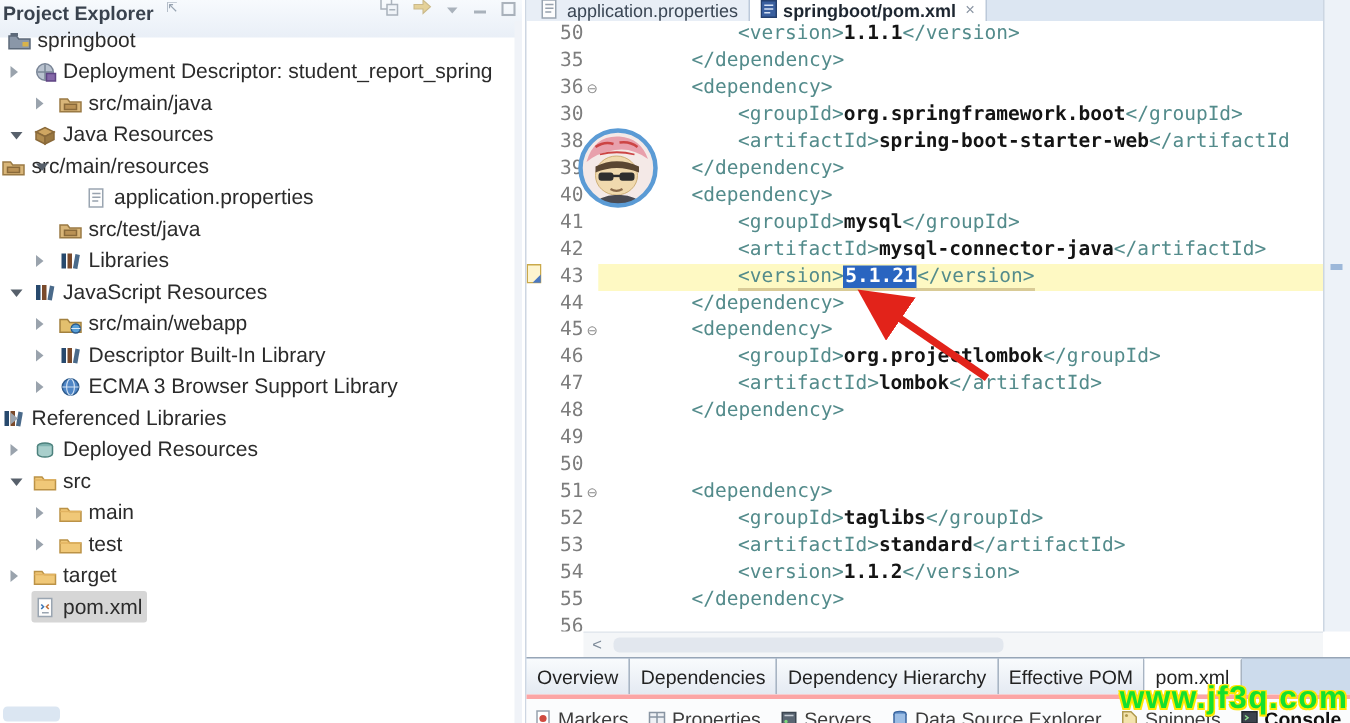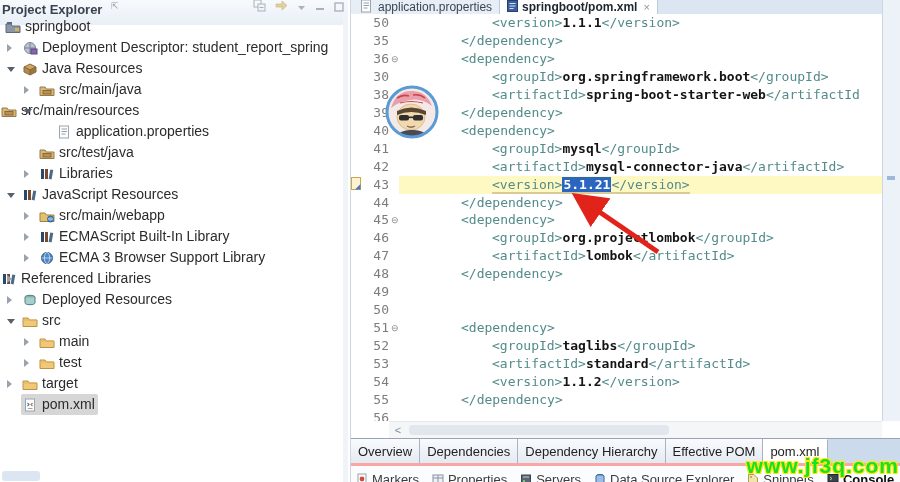--- a/index.html
+++ b/index.html
@@ -121,39 +121,39 @@
       <div class="tree-row" style="padding-left: 21px;"><span class="chev collapsed" style="left: 7px;"></span><span class="rowinner">
           <span class="ticon">
             <svg width="16" height="16" viewBox="0 0 16 16" xmlns="http://www.w3.org/2000/svg">
               <circle cx="8" cy="8" r="5.5" fill="#b9c2cf" stroke="#7a8697"></circle>
               <path d="M3 8 H13 M8 3 V13" stroke="#7a8697" stroke-width="1"></path>
               <rect x="9" y="9" width="6" height="5" fill="#8467a8" stroke="#5e4383"></rect>
             </svg>
           </span>
           <span>Deployment Descriptor: student_report_spring</span>
         </span></div>
+      <div class="tree-row" style="padding-left: 38px;"><span class="chev collapsed" style="left: 24px;"></span><span class="rowinner">
+          <span class="ticon">
+            <svg width="16" height="16" viewBox="0 0 16 16" xmlns="http://www.w3.org/2000/svg">
+              <path d="M1 5 L6 5 L7.5 7 L15 7 L15 13.5 L1 13.5 Z" fill="#d9b679" stroke="#9a7a44"></path>
+              <rect x="4" y="8.5" width="8" height="3.5" fill="#b99155" stroke="#8a6a3a"></rect>
+            </svg>
+          </span>
+          <span>src/main/java</span>
+        </span></div>
       <div class="tree-row" style="padding-left: 21px;"><span class="chev expanded" style="left: 7px;"></span><span class="rowinner">
           <span class="ticon">
             <svg width="16" height="16" viewBox="0 0 16 16" xmlns="http://www.w3.org/2000/svg">
               <path d="M2 6 L8 3 L14 6 L8 9 Z" fill="#cfa661" stroke="#8a6a3a"></path>
               <path d="M2 6 L8 9 L8 14 L2 11 Z" fill="#b08b4e" stroke="#8a6a3a"></path>
               <path d="M14 6 L8 9 L8 14 L14 11 Z" fill="#9a7841" stroke="#8a6a3a"></path>
             </svg>
           </span>
           <span>Java Resources</span>
         </span></div>
-      <div class="tree-row" style="padding-left: 38px;"><span class="chev collapsed" style="left: 24px;"></span><span class="rowinner">
-          <span class="ticon">
-            <svg width="16" height="16" viewBox="0 0 16 16" xmlns="http://www.w3.org/2000/svg">
-              <path d="M1 5 L6 5 L7.5 7 L15 7 L15 13.5 L1 13.5 Z" fill="#d9b679" stroke="#9a7a44"></path>
-              <rect x="4" y="8.5" width="8" height="3.5" fill="#b99155" stroke="#8a6a3a"></rect>
-            </svg>
-          </span>
-          <span>src/main/java</span>
-        </span></div>
       <div class="tree-row" style=""><span class="chev expanded" style="left: 24px;"></span><span class="rowinner">
           <span class="ticon">
             <svg width="16" height="16" viewBox="0 0 16 16" xmlns="http://www.w3.org/2000/svg">
               <path d="M1 5 L6 5 L7.5 7 L15 7 L15 13.5 L1 13.5 Z" fill="#d9b679" stroke="#9a7a44"></path>
               <rect x="4" y="8.5" width="8" height="3.5" fill="#b99155" stroke="#8a6a3a"></rect>
             </svg>
           </span>
           <span>src/main/resources</span>
         </span></div>
       <div class="tree-row" style="padding-left: 55px;"><span class="rowinner">
@@ -205,21 +205,21 @@
           <span>src/main/webapp</span>
         </span></div>
       <div class="tree-row" style="padding-left: 38px;"><span class="chev collapsed" style="left: 24px;"></span><span class="rowinner">
           <span class="ticon">
             <svg width="16" height="16" viewBox="0 0 16 16" xmlns="http://www.w3.org/2000/svg">
               <rect x="2" y="3" width="3" height="10" fill="#27496d"></rect>
               <rect x="6" y="3" width="3" height="10" fill="#7a4a2b"></rect>
               <rect x="10.5" y="3.6" width="3" height="9.6" fill="#4a6a8a" transform="rotate(10 12 8)"></rect>
             </svg>
           </span>
-          <span>ECMAScript Built-In Library</span>
+          <span>Descriptor Built-In Library</span>
         </span></div>
       <div class="tree-row" style="padding-left: 38px;"><span class="chev collapsed" style="left: 24px;"></span><span class="rowinner">
           <span class="ticon">
             <svg width="16" height="16" viewBox="0 0 16 16" xmlns="http://www.w3.org/2000/svg">
               <circle cx="8" cy="8" r="5.5" fill="#4f86c6" stroke="#2c5a8c"></circle>
               <ellipse cx="8" cy="8" rx="2.6" ry="5.5" fill="none" stroke="#cfe0f2" stroke-width=".8"></ellipse>
               <path d="M2.5 8 H13.5" stroke="#cfe0f2" stroke-width=".8"></path>
             </svg>
           </span>
           <span>ECMA 3 Browser Support Library</span>

